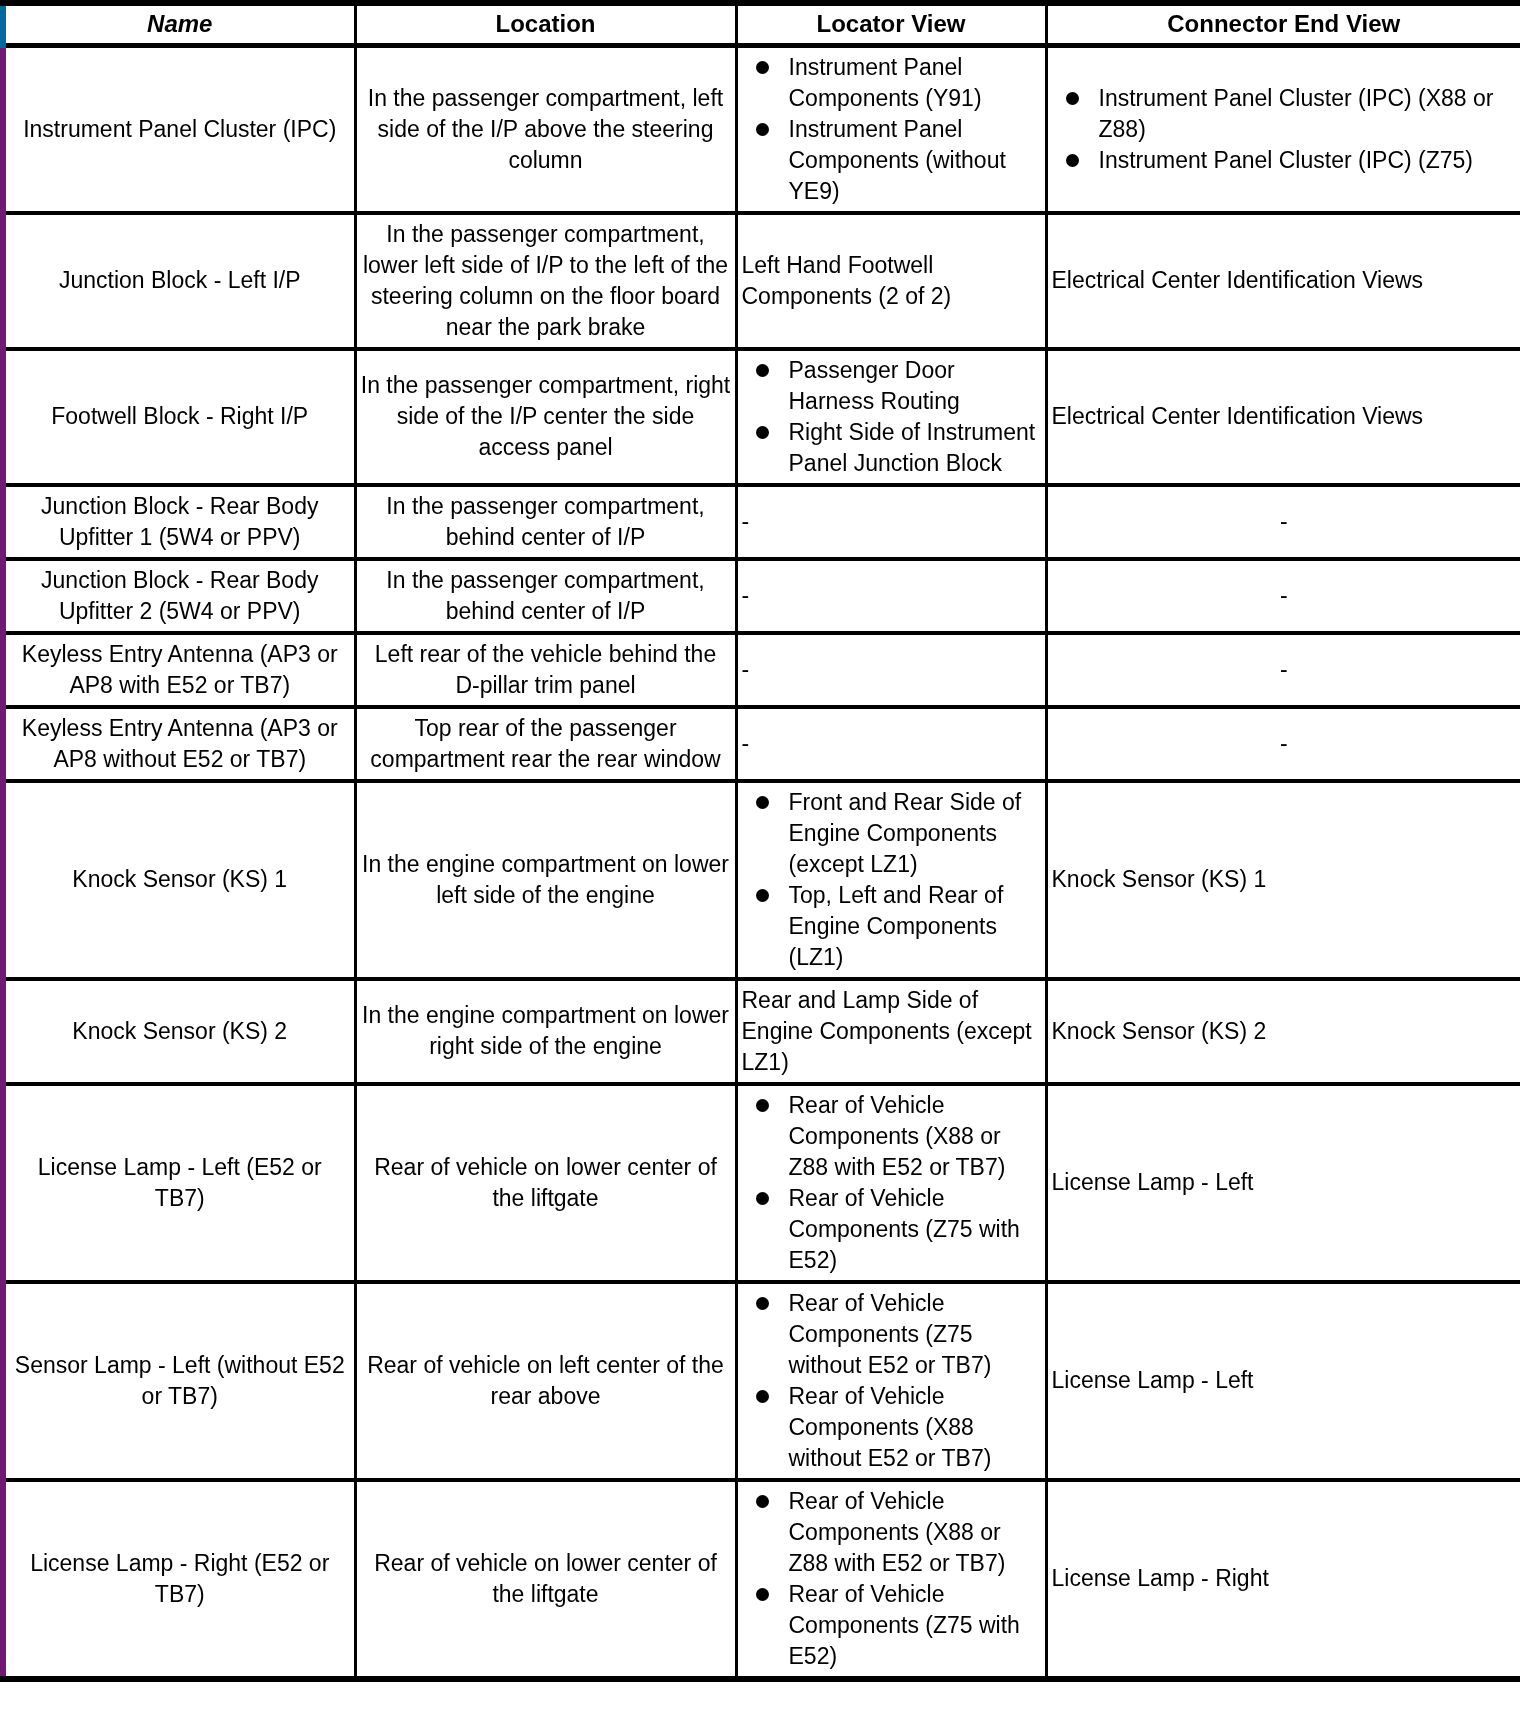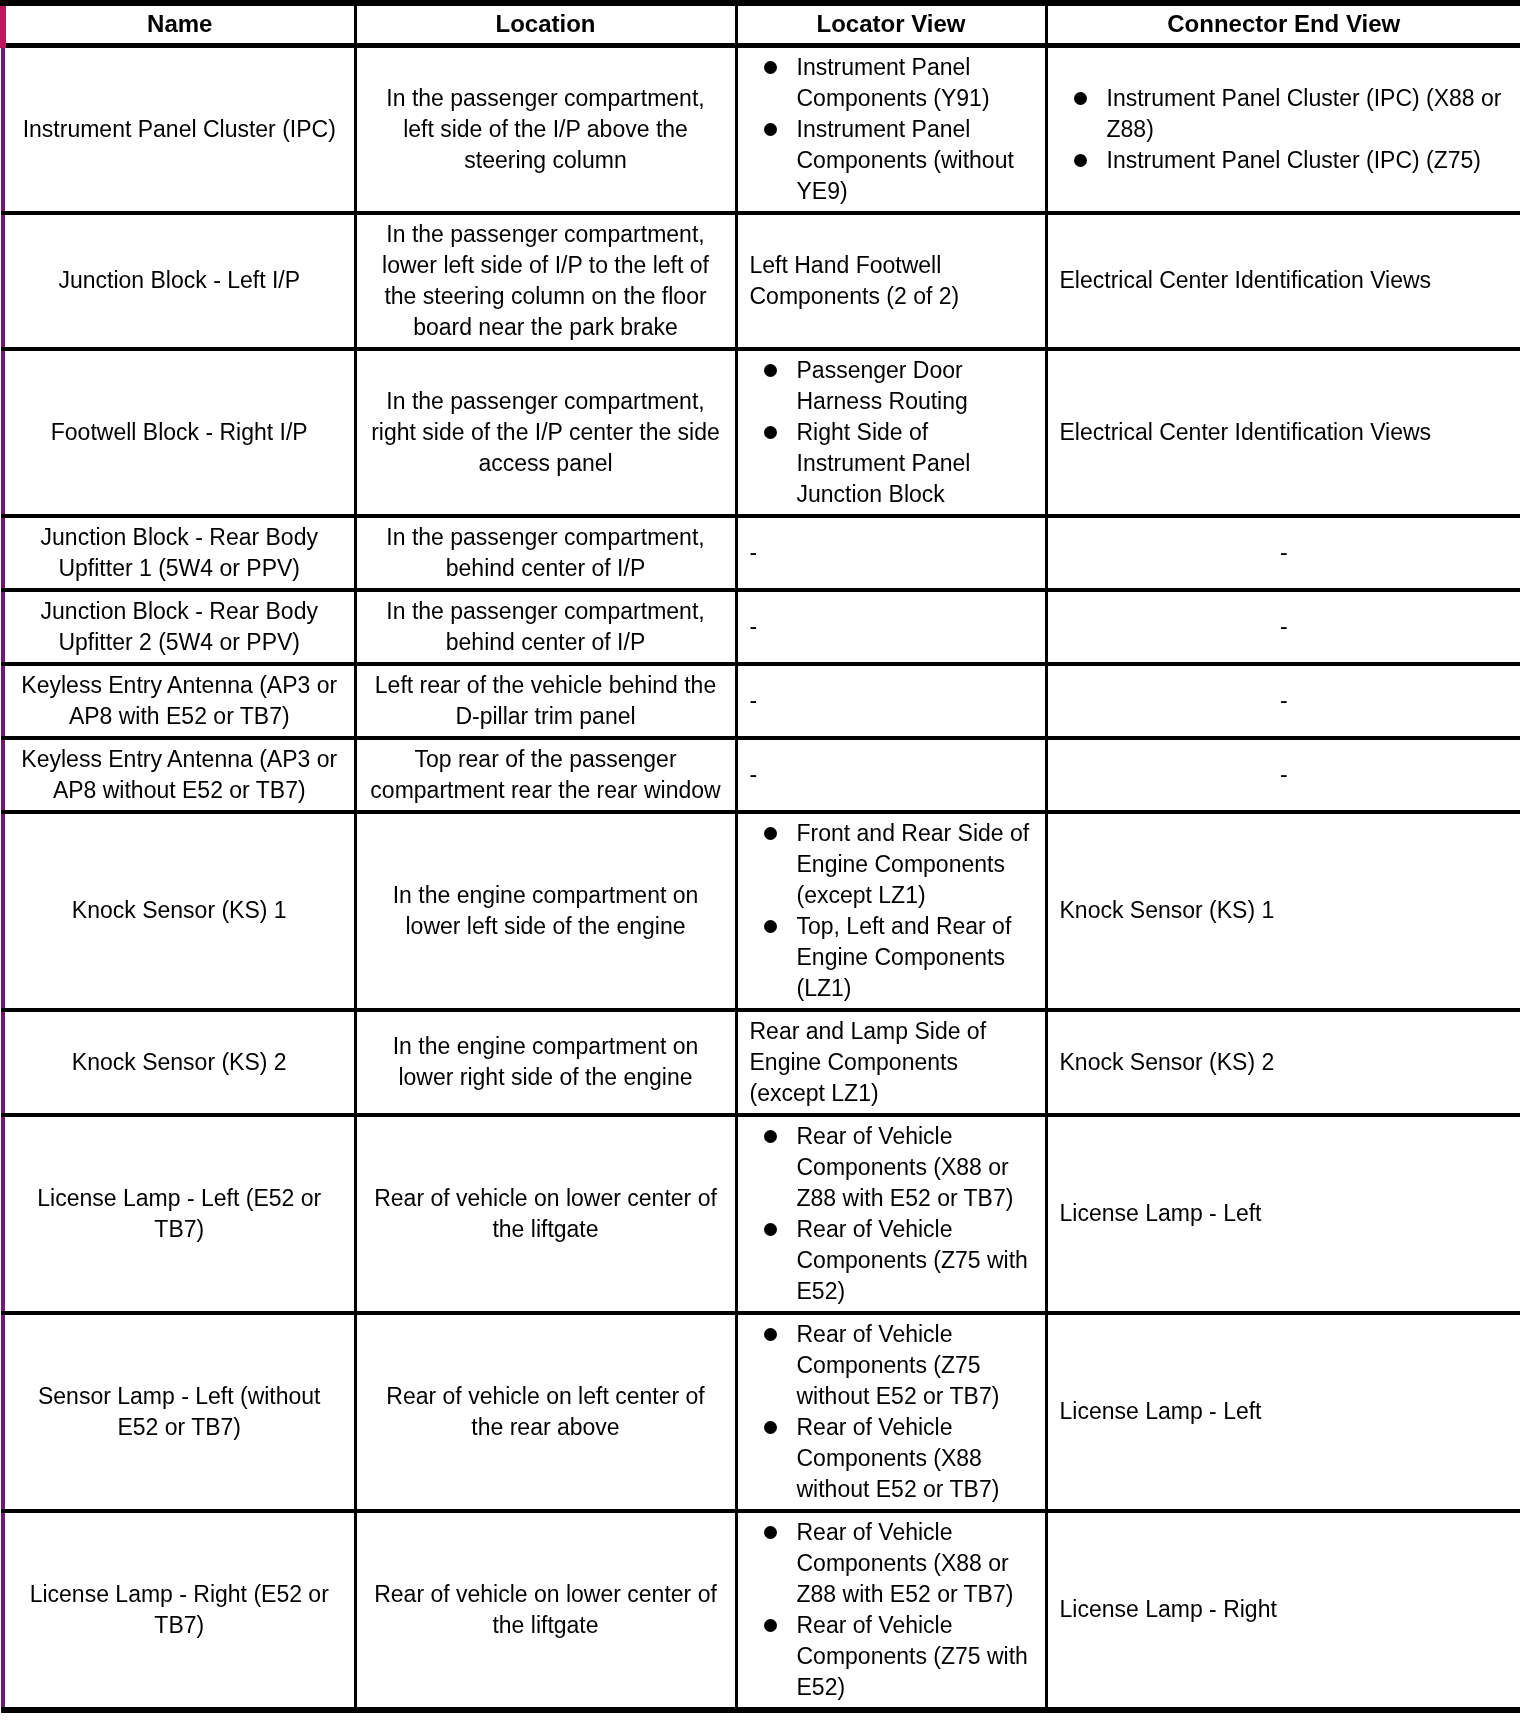--- a/index.html
+++ b/index.html
@@ -23,34 +23,34 @@
     border-top: 6px solid #000;
     border-bottom: 5px solid #000;
     font-size: 24px;
     font-weight: bold;
     line-height: 30px;
     text-align: center;
     padding: 3px 6px;
     height: 42px;
     background: #fff;
   }
-  table.loc-table th:first-child { border-left: 6px solid #be185d; }
+  table.loc-table th:first-child { border-left: 6px solid #0369a1; font-style: italic; }
   table.loc-table th:last-child  { border-right: 6px solid #000; }
   table.loc-table td {
     border: 3px solid #000;
     border-top: 4px solid #000;
     border-bottom: 4px solid #000;
     font-size: 23px;
     line-height: 31px;
     vertical-align: middle;
-    padding: 4px 12px;
+    padding: 4px 4px;
     background: #fff;
     word-wrap: break-word;
   }
-  table.loc-table td:first-child { border-left: 4px solid #701a75; }
+  table.loc-table td:first-child { border-left: 6px solid #701a75; }
   table.loc-table td:last-child  { border-right: 6px solid #000; }
   table.loc-table tr:last-child td { border-bottom: 6px solid #000; }
 
   td.cell-name { text-align: center; padding: 4px 10px; }
   td.cell-location { text-align: center; padding-left: 10px; padding-right: 10px; }
   td.cell-locator { text-align: left; padding-left: 8px; padding-right: 12px; }
   td.cell-connector { text-align: left; padding-left: 10px; padding-right: 10px; }
   td.dash-center { text-align: center; }
   td.dash-left { text-align: left; }
 

